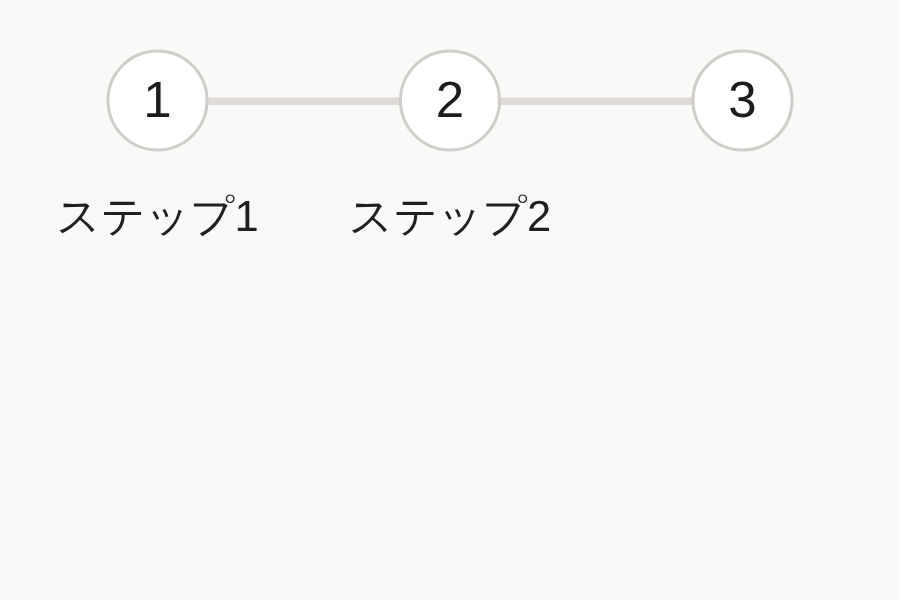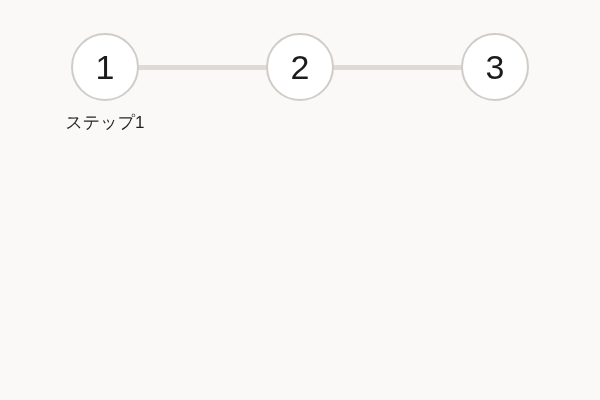--- a/index.html
+++ b/index.html
@@ -44,22 +44,22 @@
     color: #1c1c1c;
   }
   .connector {
     flex: 1;
     height: 5px;
     background: #dedbd6;
     margin: 31.5px -22px 0 -22px;
     z-index: 0;
   }
   .step-label {
-    margin-top: 12px;
-    font-size: 17px;
+    margin-top: 28px;
+    font-size: 29px;
     line-height: 1.15;
     color: #1f1f1f;
     white-space: nowrap;
   }
 </style>
 </head>
 <body>
 
 <div class="screen">
   <div class="stepper">
@@ -70,20 +70,21 @@
       </div>
       <div class="step-label">ステップ1</div>
     </div>
 
     <div class="connector"></div>
 
     <div class="step">
       <div class="circle">
         <span>2</span>
       </div>
+      <div class="step-label">ステップ2</div>
     </div>
 
     <div class="connector"></div>
 
     <div class="step">
       <div class="circle">
         <span>3</span>
       </div>
     </div>
 

